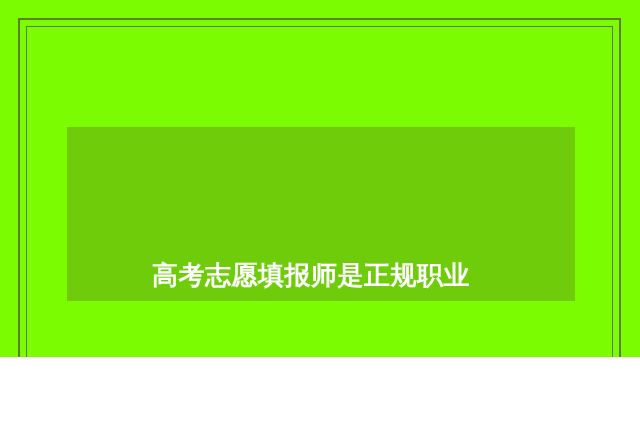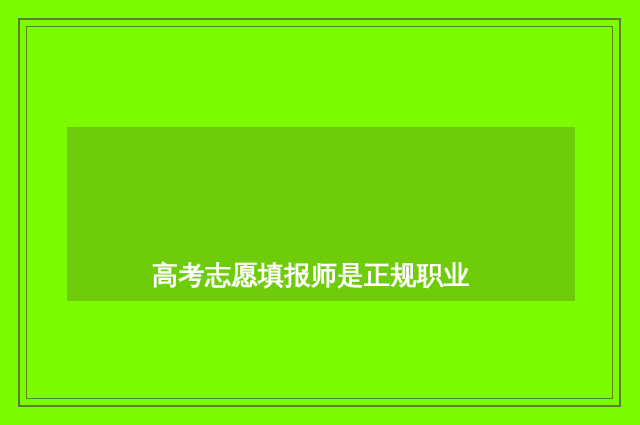--- a/index.html
+++ b/index.html
@@ -9,21 +9,21 @@
   body {
     width: 640px;
     height: 425px;
     overflow: hidden;
     font-family: "DejaVu Sans", "Liberation Sans", sans-serif;
   }
 
   #poster {
     position: relative;
     width: 640px;
-    height: 425px;
+    height: 357px;
     background: #7CFC00;
     overflow: hidden;
   }
 
   
   #outer-frame {
     position: absolute;
     left: 18px;
     top: 18px;
     width: 603px;

